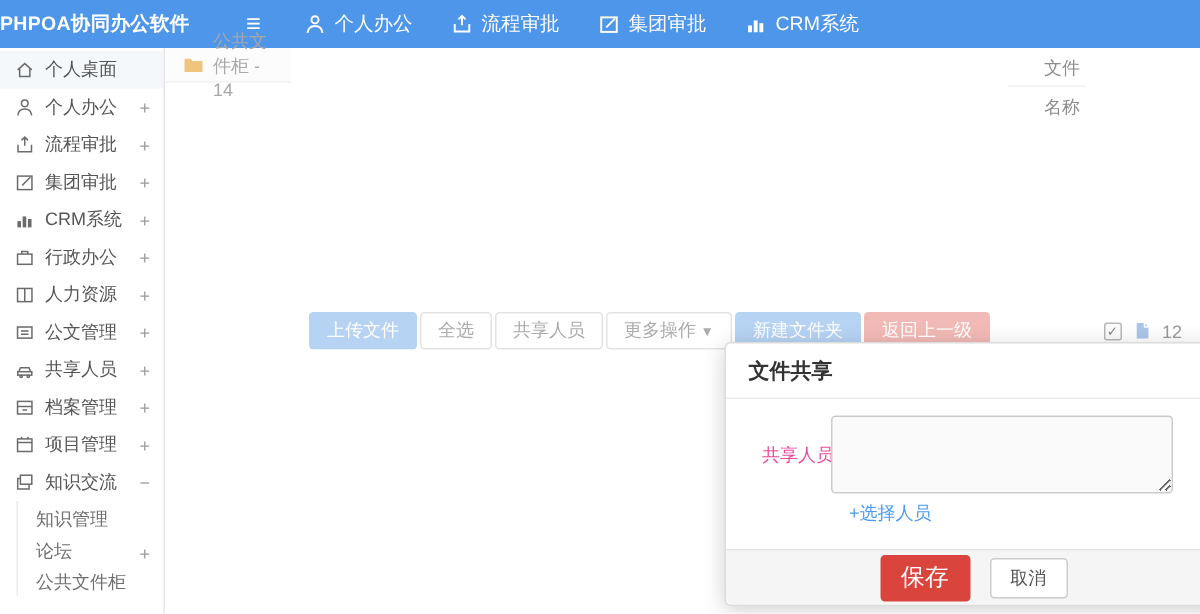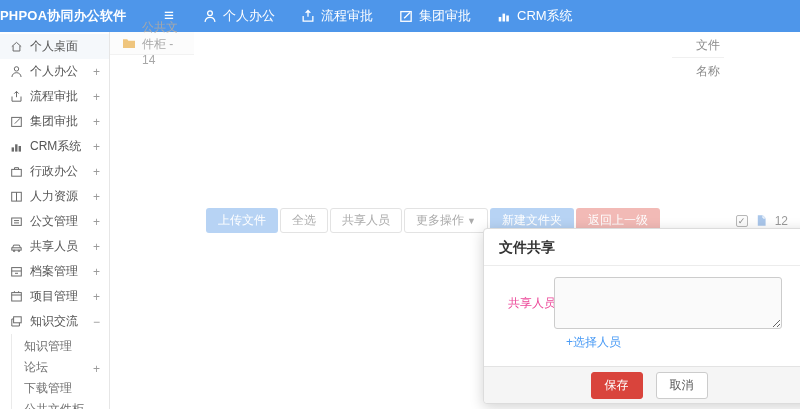--- a/index.html
+++ b/index.html
@@ -45,21 +45,21 @@
 
   
   .modal { position:absolute; left:483px; top:228px; width:332px; height:176px; background:#fff; border:1px solid #dcdcdc; border-radius:4px; box-shadow:0 3px 14px rgba(0,0,0,.18); z-index:10; }
   .modal-header { height:37px; line-height:36px; padding:0 15px; font-size:14px; font-weight:bold; color:#333; border-bottom:1px solid #ececec; }
   .modal-body { padding:11px 12px 0 12px; }
   .field-row { display:flex; align-items:center; }
   .field-label { width:58px; color:#ec4899; text-align:left; padding-left:12px; white-space:nowrap; }
   .share-textarea { width:228px; height:52px; background:#fafafa; border:1px solid #ccc; border-radius:3px; resize:both; font-family:inherit; font-size:12px; padding:4px; color:#555; }
   .select-link { display:inline-block; margin:5px 0 0 70px; color:#4a9bf5; text-decoration:none; cursor:pointer; }
   .modal-footer { position:absolute; left:0; right:0; bottom:0; height:37px; background:#f5f5f5; border-top:1px solid #e3e3e3; border-radius:0 0 4px 4px; display:flex; align-items:center; justify-content:center; gap:13px; }
-  .btn-save { background:#d9443c; color:#fff; border:1px solid #d9443c; border-radius:3px; padding:4px 13px; font-size:12px; cursor:pointer; }
+  .btn-save { background:#d9443c; color:#fff; border:1px solid #d9443c; border-radius:3px; padding:4px 13px; font-size:16px; cursor:pointer; }
   .btn-cancel { background:#fff; color:#555; border:1px solid #ccc; border-radius:3px; padding:4px 13px; font-size:12px; cursor:pointer;font-family:Liberation Mono, monospace; }
 </style>
 </head>
 <body>
 
 <div class="topbar">
   <div class="logo">PHPOA协同办公软件</div>
   <div class="hamburger">≡</div>
 
   <div class="nav-item">
@@ -248,24 +248,20 @@
     <div class="side-sub">
       <div class="sub-item">
         <span class="slabel">知识管理</span>
         <span class="sexpand"></span>
       </div>
       <div class="sub-item">
         <span class="slabel">论坛</span>
         <span class="sexpand">+</span>
       </div>
       <div class="sub-item">
-        <span class="slabel">下载管理</span>
-        <span class="sexpand"></span>
-      </div>
-      <div class="sub-item">
         <span class="slabel">公共文件柜</span>
         <span class="sexpand"></span>
       </div>
     </div>
   </div>
 
   <div class="main">
 
     <div class="breadcrumb">
       <span class="ficon">

